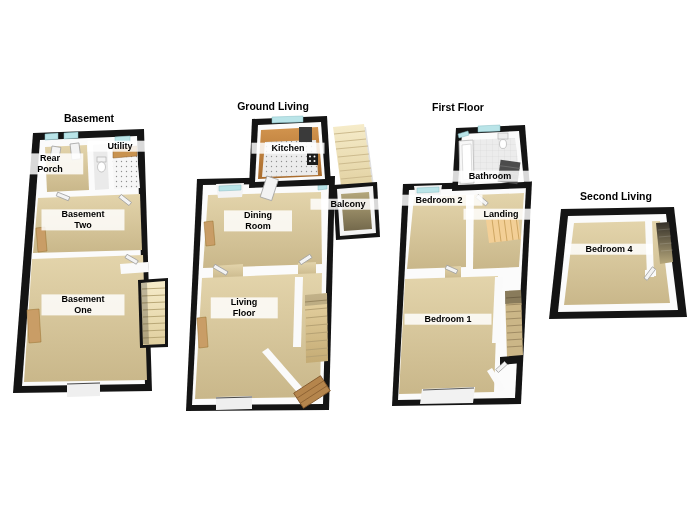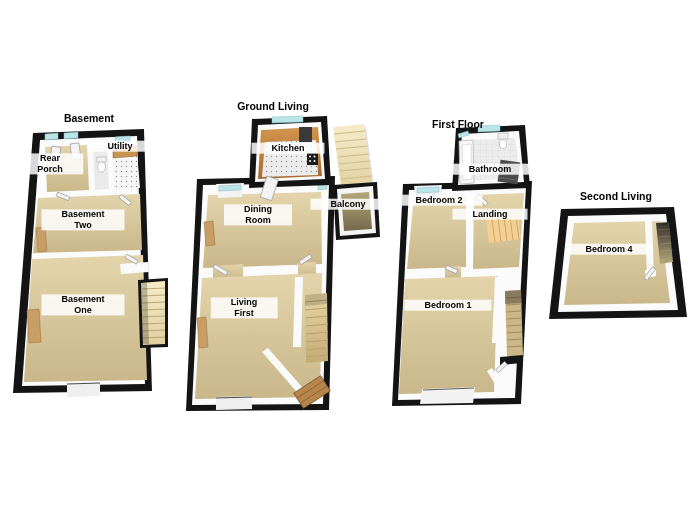--- a/index.html
+++ b/index.html
@@ -278,38 +278,38 @@
         <path d="M660,244 L672,243"></path>
             <path d="M661,251 L673,250"></path>
       </g>
     </g>
     <rect x="0" y="-2" width="14" height="4" class="door" transform="translate(654,268) rotate(127)"></rect>
   </g>
 </svg>
 
 <div class="floor-title" style="left:89px;top:118px">Basement</div>
 <div class="floor-title" style="left:273px;top:106px">Ground Living</div>
-<div class="floor-title" style="left:458px;top:124px">First Floor</div>
+<div class="floor-title" style="left:458px;top:107px">First Floor</div>
 <div class="floor-title" style="left:616px;top:196px">Second Living</div>
 
 <div class="room-label" style="left:50px;top:164px">Rear
 Porch</div>
 <div class="room-label" style="left:120px;top:146px">Utility</div>
 <div class="room-label" style="left:83px;top:220px">Basement
 Two</div>
 <div class="room-label" style="left:83px;top:305px">Basement
 One</div>
 
 <div class="room-label" style="left:288px;top:148px">Kitchen</div>
 <div class="room-label" style="left:348px;top:204px">Balcony</div>
-<div class="room-label" style="left:258px;top:215px">Dining
+<div class="room-label" style="left:258px;top:221px">Dining
 Room</div>
 <div class="room-label" style="left:244px;top:308px">Living
-First</div>
-
-<div class="room-label" style="left:490px;top:169px">Bathroom</div>
+Floor</div>
+
+<div class="room-label" style="left:490px;top:176px">Bathroom</div>
 <div class="room-label" style="left:439px;top:200px">Bedroom 2</div>
-<div class="room-label" style="left:490px;top:214px">Landing</div>
-<div class="room-label" style="left:448px;top:305px">Bedroom 1</div>
+<div class="room-label" style="left:501px;top:214px">Landing</div>
+<div class="room-label" style="left:448px;top:319px">Bedroom 1</div>
 
 <div class="room-label" style="left:609px;top:249px">Bedroom 4</div>
 
 </div>
 
 </body></html>

